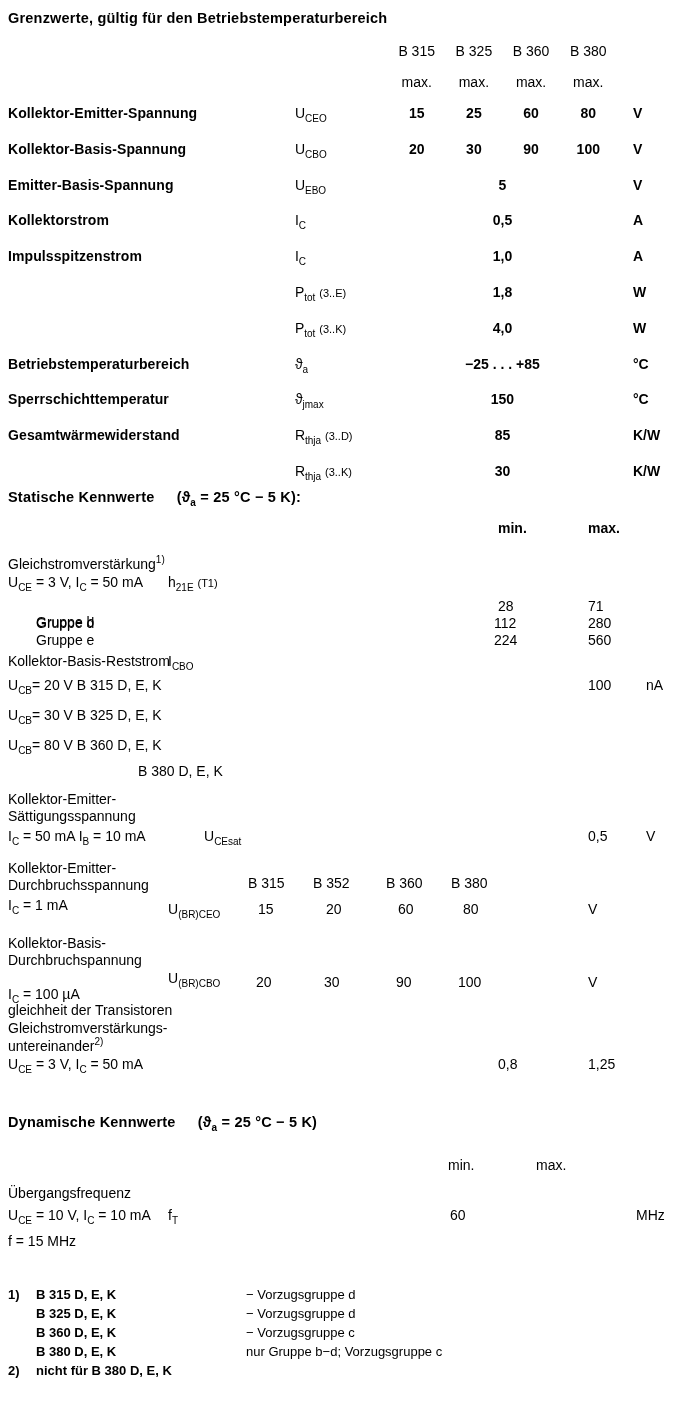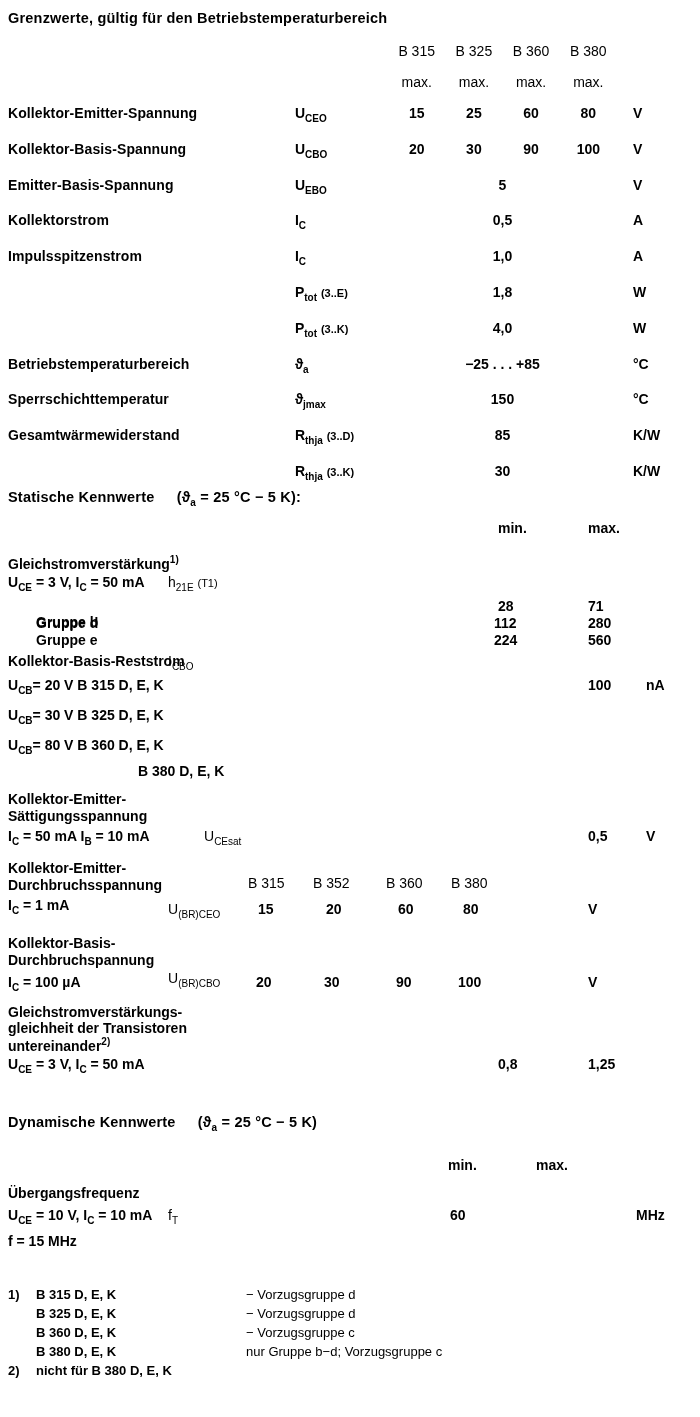--- a/index.html
+++ b/index.html
@@ -36,35 +36,35 @@
     font-size: 14px;
   }
   .abs { position: absolute; }
 
   
   #grenzwerte-title { left: 8px; top: 10px; }
 
   #limits-table { left: 8px; top: 36px; width: 684px; }
   #limits-table td { font-size: 14px; line-height: 31px; height: 31px; }
   .lbl { width: 290px; font-weight: bold; font-size: 14px; letter-spacing: 0.1px; }
-  .sym { width: 95px; font-weight: bold; }
+  .sym { width: 95px; font-weight: normal; }
   .colh { text-align: left; font-weight: normal; font-size: 14px; }
   .num { text-align: center; width: 58px; font-weight: bold; }
   .unit { text-align: left; padding-left: 16px; font-weight: bold; width: 60px; }
   .hdrrow td { font-weight: normal !important; line-height: 22px; height: 22px; }
   .centerwide { text-align: center; font-weight: bold; }
   sub { font-size: 10px; }
   sup { font-size: 10px; }
   .small { font-size: 11px; }
 
   
   #statische-title { left: 8px; top: 489px; }
   #stat-block { left: 8px; top: 520px; width: 684px; font-size: 14px; }
   #stat-block .minmax { font-weight: bold; }
-  .b { font-weight: bold; }
+  .b { font-weight: normal; }
   .row { position: relative; }
 
   
   #dyn-title { left: 8px; top: 1114px; }
 
   
   #footnotes { left: 8px; top: 1285px; font-size: 13px; }
   #footnotes td { font-size: 13px; line-height: 19px; font-weight: bold; }
   #footnotes .fn-right { font-weight: normal; padding-left: 30px; }
 </style>
@@ -271,34 +271,34 @@
       <span class="abs b" style="left:580px; top:4px">V</span>
     </div>
 
     <div class="row" style="height:17px; margin-top:6px">
       <span class="abs b" style="left:0; top:0">Kollektor-Basis-</span>
     </div>
     <div class="row" style="height:18px">
       <span class="abs b" style="left:0; top:0">Durchbruchspannung</span>
     </div>
     <div class="row" style="height:32px">
-      <span class="abs b" style="left:0; top:4px">I<sub>C</sub> = 100 µA</span>
+      <span class="abs b" style="left:0; top:16px">I<sub>C</sub> = 100 µA</span>
       <span class="abs" style="left:160px; top:0">U<sub>(BR)CBO</sub></span>
       <span class="abs b" style="left:248px; top:4px">20</span>
       <span class="abs b" style="left:316px; top:4px">30</span>
       <span class="abs b" style="left:388px; top:4px">90</span>
       <span class="abs b" style="left:450px; top:4px">100</span>
       <span class="abs b" style="left:580px; top:4px">V</span>
     </div>
 
+    <div class="row" style="height:16px">
+      <span class="abs b" style="left:0; top:0">gleichheit der Transistoren</span>
+    </div>
     <div class="row" style="height:16px; margin-top:2px">
       <span class="abs b" style="left:0; top:0">Gleichstromverstärkungs-</span>
-    </div>
-    <div class="row" style="height:16px">
-      <span class="abs b" style="left:0; top:0">gleichheit der Transistoren</span>
     </div>
     <div class="row" style="height:20px">
       <span class="abs b" style="left:0; top:0"><span>untereinander</span><sup>2)</sup></span>
     </div>
     <div class="row" style="height:26px">
       <span class="abs b" style="left:0; top:0">U<sub>CE</sub> = 3 V,  I<sub>C</sub> = 50 mA</span>
       <span class="abs b" style="left:490px; top:0">0,8</span>
       <span class="abs b" style="left:580px; top:0">1,25</span>
     </div>
   </div>

